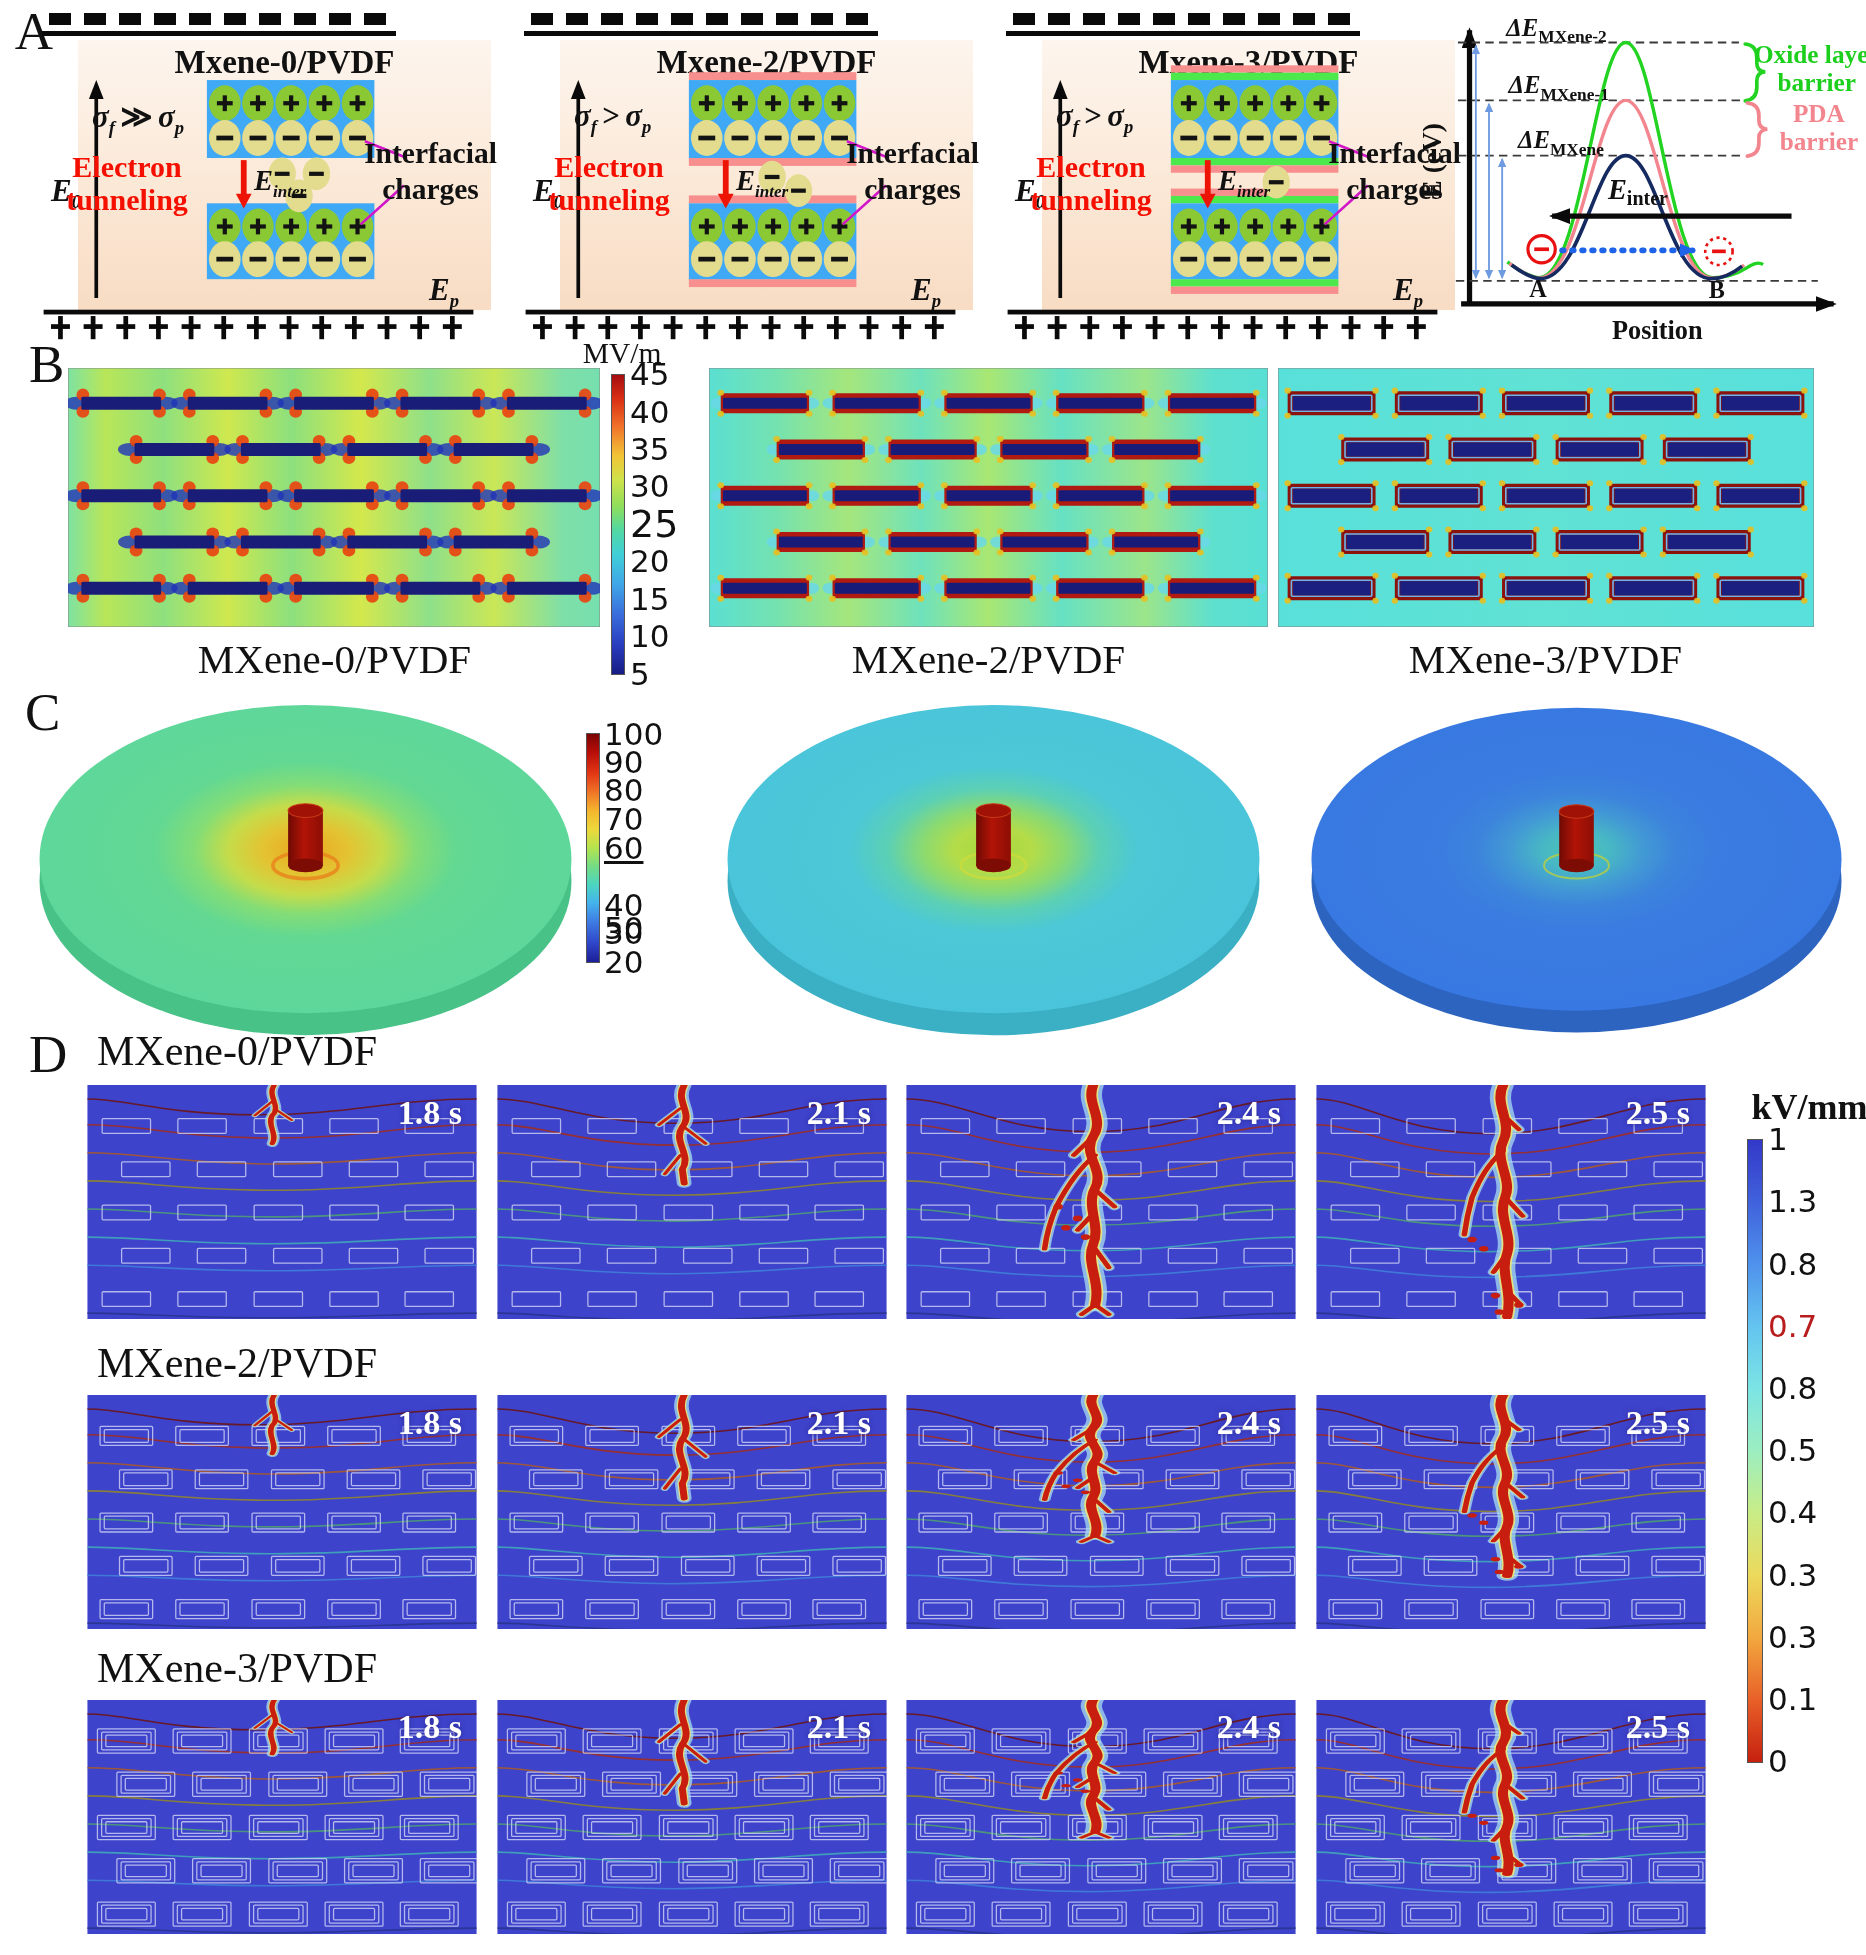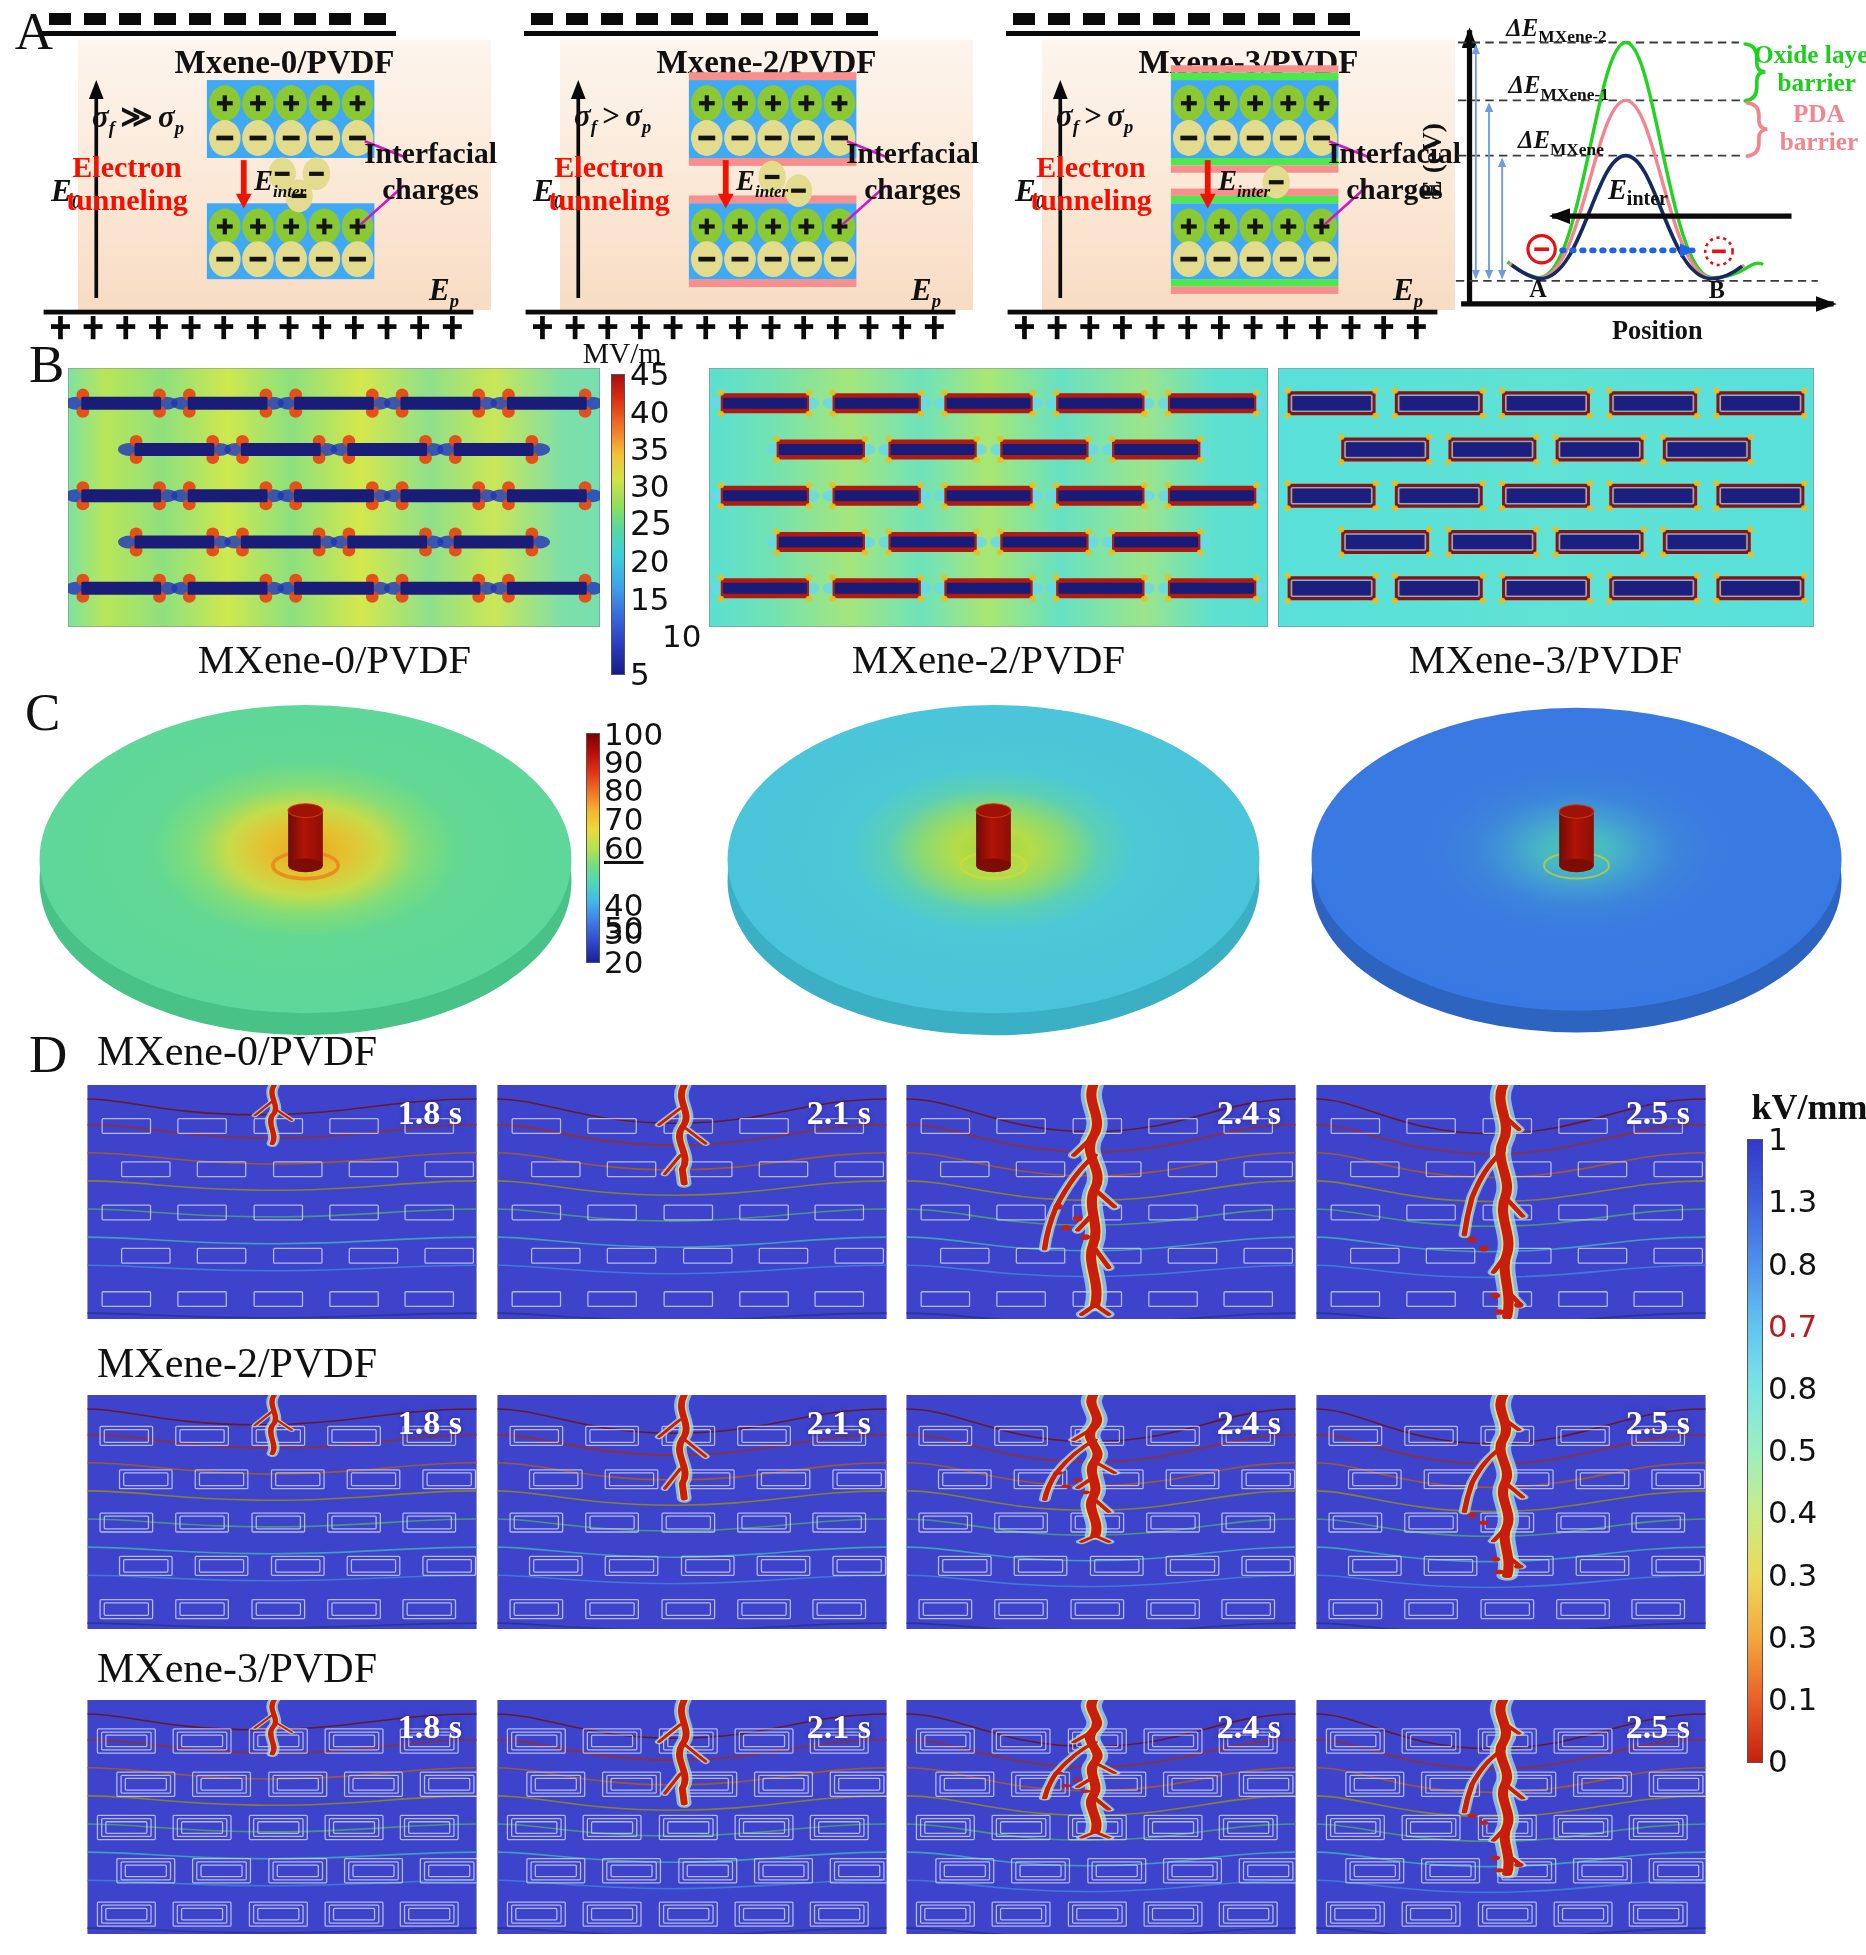--- a/index.html
+++ b/index.html
@@ -962,24 +962,24 @@
   <div class="abs serif" style="left:804px;top:635px;width:369px;text-align:center;font-size:41px;color:#111">MXene-2/PVDF</div>
   <div class="abs serif" style="left:1361px;top:635px;width:369px;text-align:center;font-size:41px;color:#111">MXene-3/PVDF</div>
 
   <div class="abs serif" style="left:572px;top:337px;width:100px;text-align:center;font-size:29.5px;color:#111">MV/m</div>
   <div class="abs cbB cbar" style="left:611px;top:374px;width:11.6px;height:299px"></div>
   <div id="cbBt" class="abs" style="left:0;top:0">
       <div class="abs ctick" style="left: 630px; top: 357px; width: 79px; font-size: 31px; color: rgb(17, 17, 17);">45</div>
       <div class="abs ctick" style="left: 630px; top: 395px; width: 79px; font-size: 31px; color: rgb(17, 17, 17);">40</div>
       <div class="abs ctick" style="left: 630px; top: 432px; width: 79px; font-size: 31px; color: rgb(17, 17, 17);">35</div>
       <div class="abs ctick" style="left: 630px; top: 469px; width: 79px; font-size: 31px; color: rgb(17, 17, 17);">30</div>
-      <div class="abs ctick" style="left: 630px; top: 507px; width: 79px; font-size: 33px; color: rgb(17, 17, 17);">25</div>
+      <div class="abs ctick" style="left: 630px; top: 507px; width: 79px; font-size: 38px; color: rgb(17, 17, 17);">25</div>
       <div class="abs ctick" style="left: 630px; top: 544px; width: 79px; font-size: 31px; color: rgb(17, 17, 17);">20</div>
       <div class="abs ctick" style="left: 630px; top: 582px; width: 79px; font-size: 31px; color: rgb(17, 17, 17);">15</div>
-      <div class="abs ctick" style="left: 662px; top: 619px; width: 79px; font-size: 31px; color: rgb(17, 17, 17);">10</div>
+      <div class="abs ctick" style="left: 630px; top: 619px; width: 79px; font-size: 31px; color: rgb(17, 17, 17);">10</div>
       <div class="abs ctick" style="left: 630px; top: 657px; width: 79px; font-size: 31px; color: rgb(17, 17, 17);">5</div>
     </div>
 
   <div id="disk0" class="abs" style="left:29px;top:685px;width:553px;height:364px"><svg width="553" height="364" viewBox="0 0 1050 690" preserveAspectRatio="none">
         <defs>
           <radialGradient id="dg0" cx="0.5" cy="0.47" r="0.52">
             <stop offset="0" stop-color="#eaa61e"></stop>
             <stop offset="0.16" stop-color="#e3c433"></stop>
             <stop offset="0.28" stop-color="#c5dc4a"></stop>
             <stop offset="0.4" stop-color="#84dd76"></stop>

